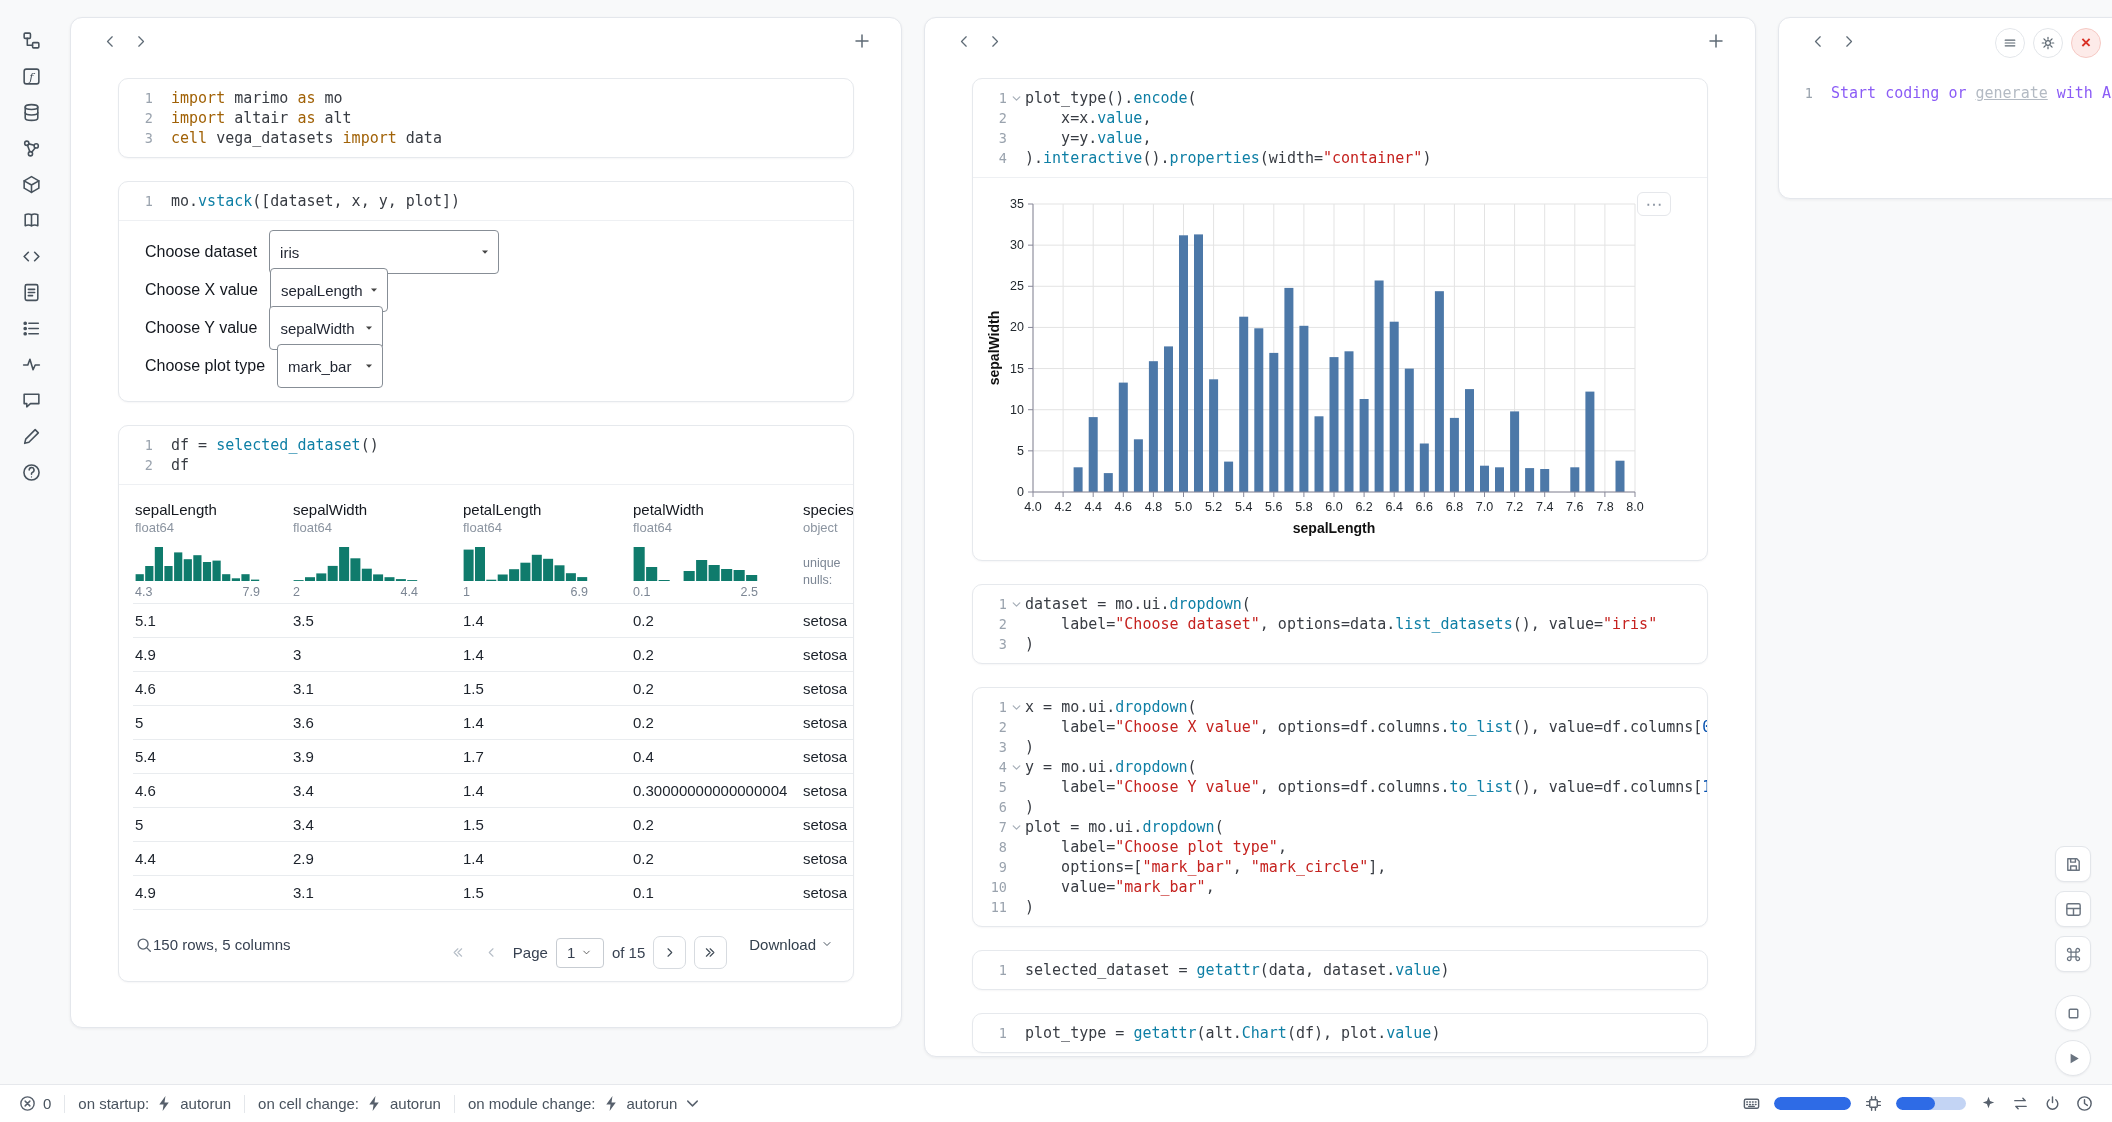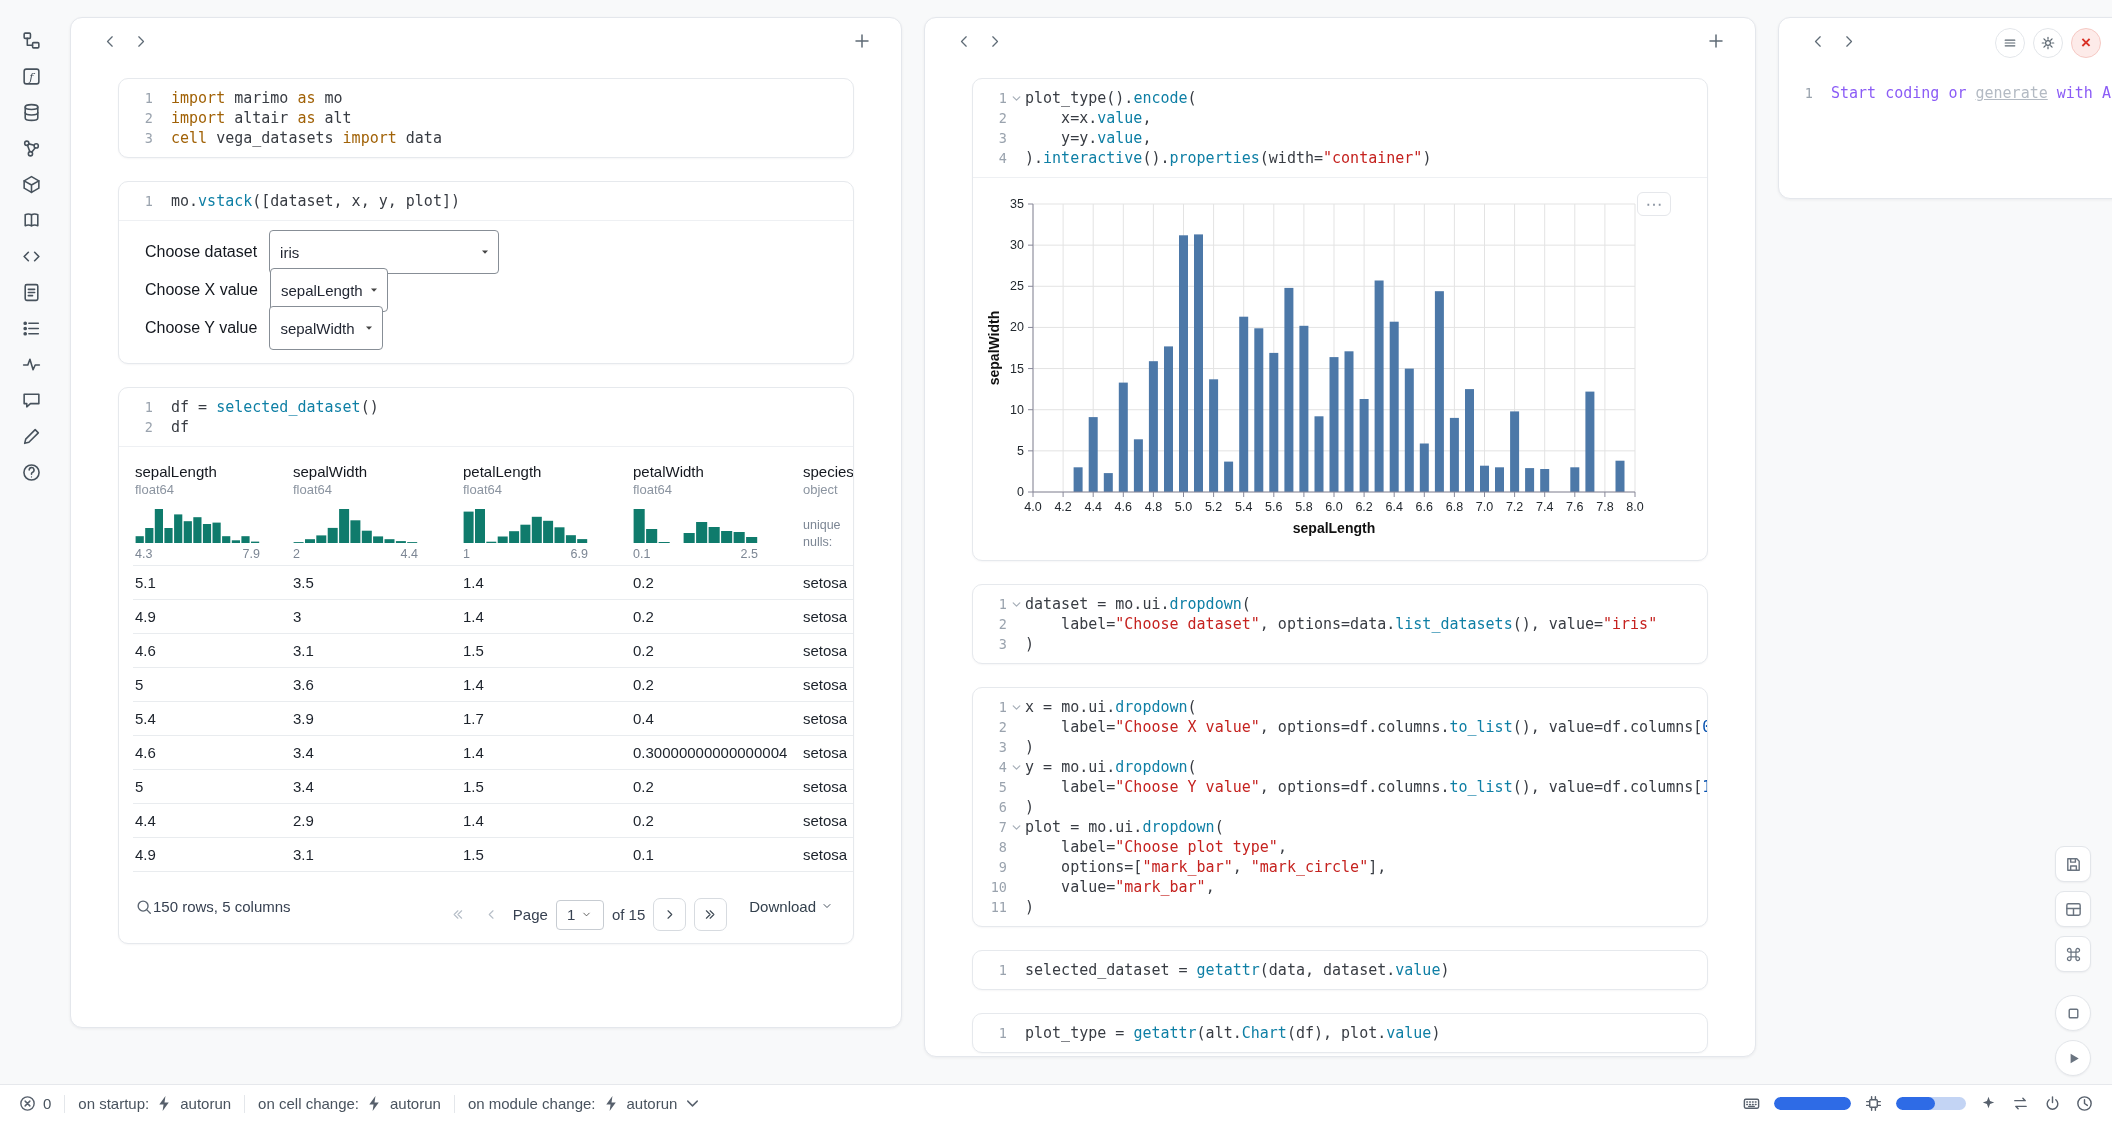--- a/index.html
+++ b/index.html
@@ -261,20 +261,31 @@
                     <svg viewBox="0 0 20 20" fill="none" stroke="currentColor" stroke-width="1.5" stroke-linecap="round" stroke-linejoin="round">
                       <path d="M5 7.5h10L10 13z" fill="currentColor" stroke="none"></path>
                     </svg>
                   </span>
                 </div>
               </div>
               <div class="control-row">
                 <span>Choose Y value</span>
                 <div class="select" style="width: 114px;">
                   <span>sepalWidth</span>
+                  <span class="caret">
+                    <svg viewBox="0 0 20 20" fill="none" stroke="currentColor" stroke-width="1.5" stroke-linecap="round" stroke-linejoin="round">
+                      <path d="M5 7.5h10L10 13z" fill="currentColor" stroke="none"></path>
+                    </svg>
+                  </span>
+                </div>
+              </div>
+              <div class="control-row">
+                <span>Choose plot type</span>
+                <div class="select" style="width: 106px;">
+                  <span>mark_bar</span>
                   <span class="caret">
                     <svg viewBox="0 0 20 20" fill="none" stroke="currentColor" stroke-width="1.5" stroke-linecap="round" stroke-linejoin="round">
                       <path d="M5 7.5h10L10 13z" fill="currentColor" stroke="none"></path>
                     </svg>
                   </span>
                 </div>
               </div>
             </div>
           </div>
         </div>

